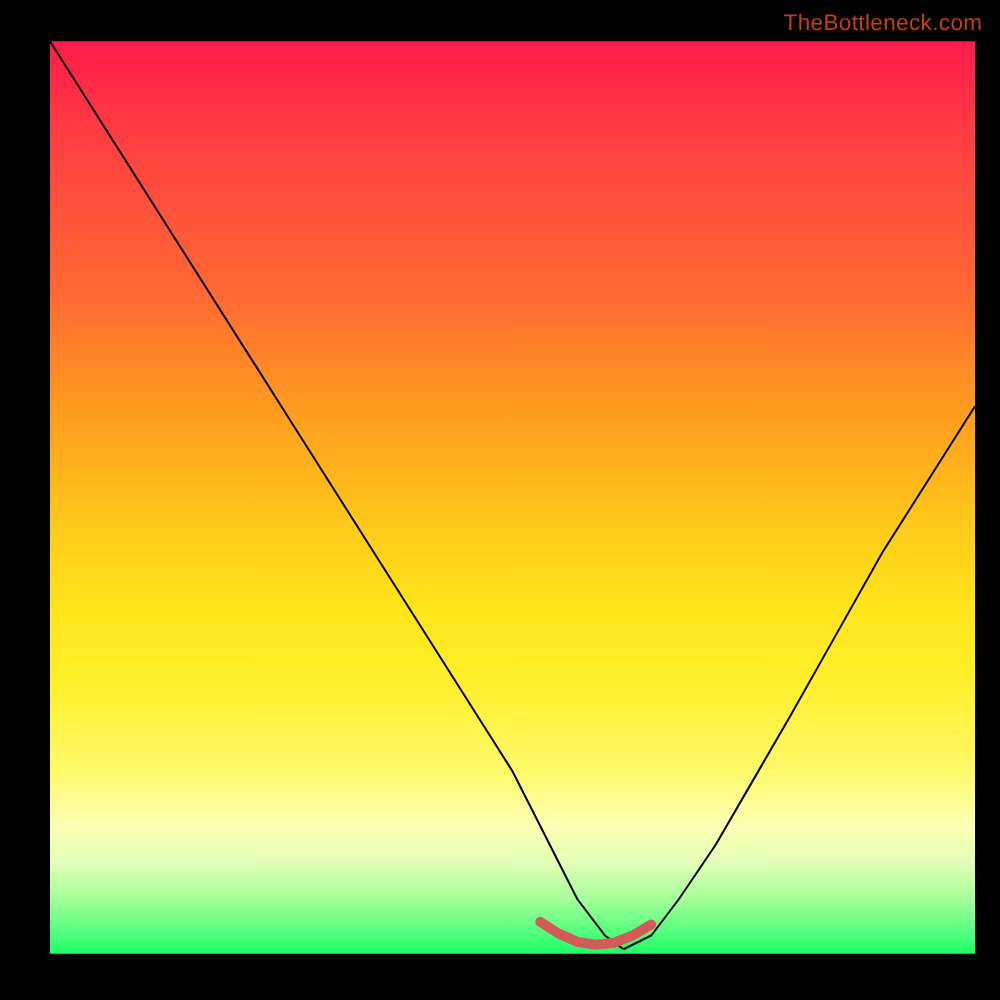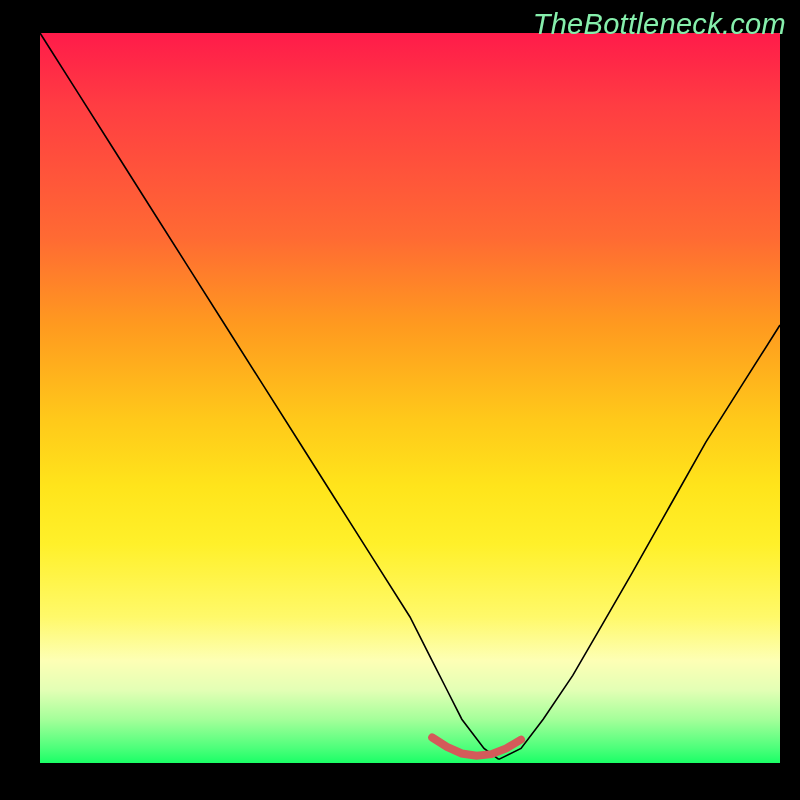--- a/index.html
+++ b/index.html
@@ -14,26 +14,25 @@
   .frame {
     position: relative;
     width: 800px;
     height: 800px;
     background: #000;
   }
   .watermark {
     position: absolute;
     top: 8px;
     right: 14px;
-    color: #86efac;
-    font-size: 29px;
+    color: #c2410c;
+    font-size: 18px;
     font-weight: 500;
     letter-spacing: 0.3px;
     z-index: 20;
-    font-style: italic;
   }
   .plot {
     position: absolute;
     left: 40px;
     top: 33px;
     width: 740px;
     height: 730px;
     z-index: 1;
   }
   .gradient {

